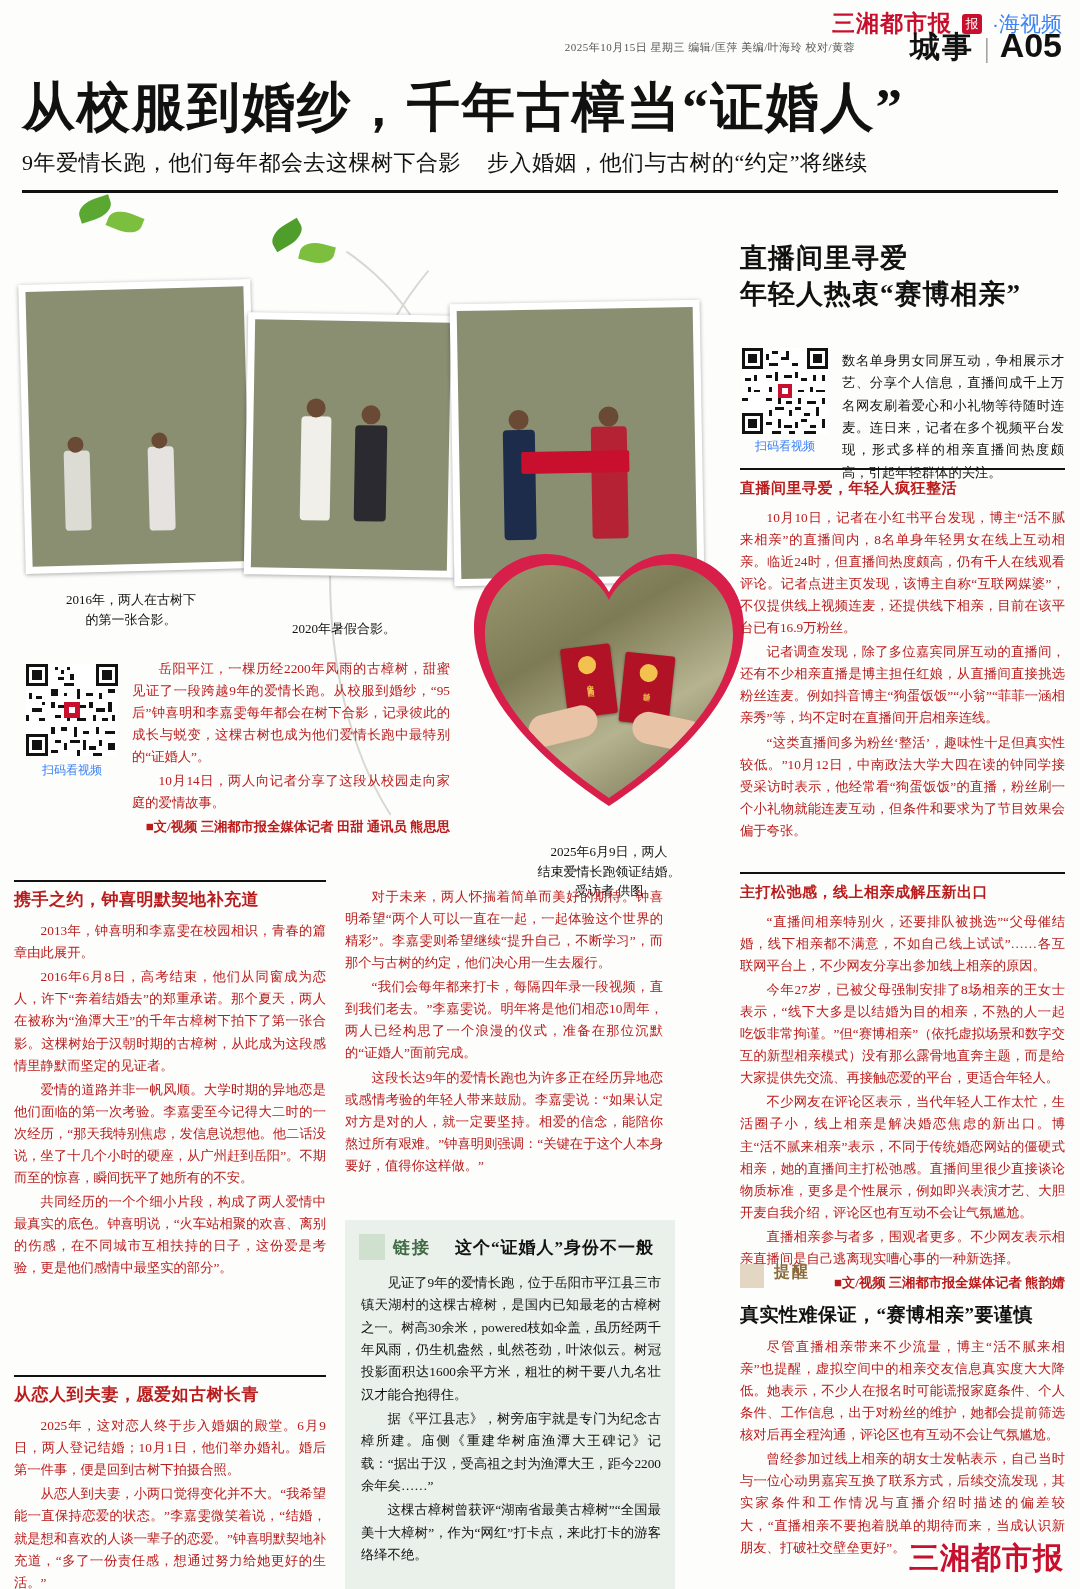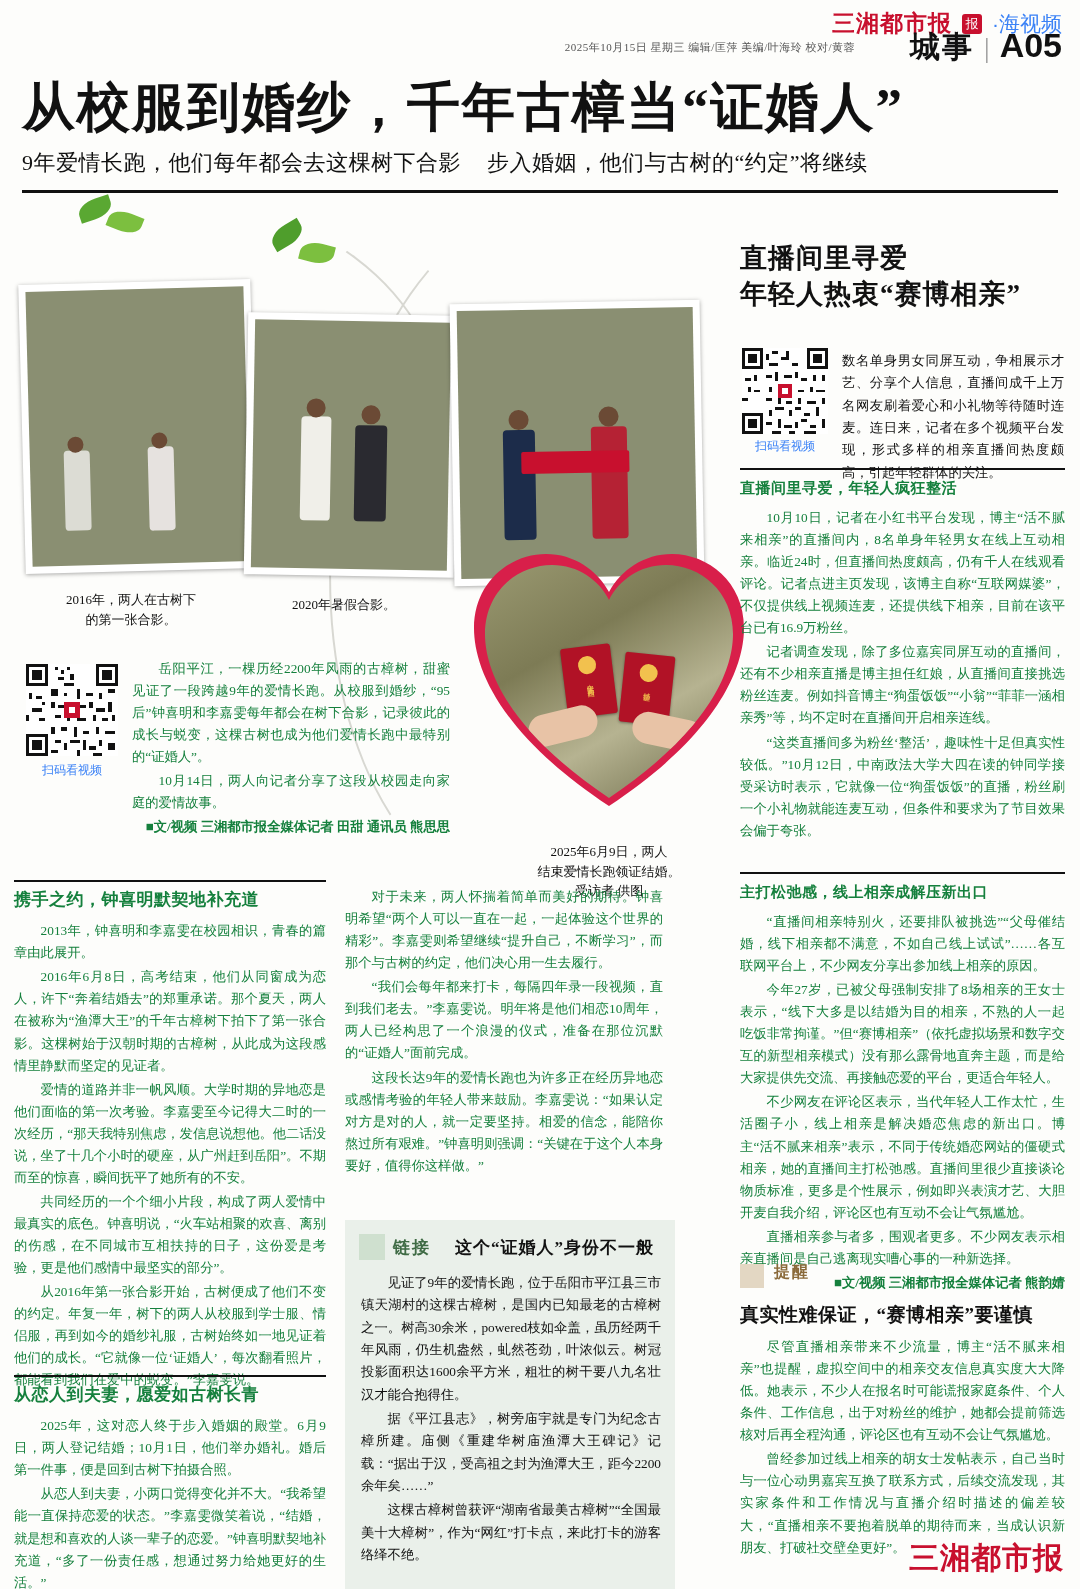--- a/index.html
+++ b/index.html
@@ -58,21 +58,21 @@
   .cert{position:absolute;width:50px;height:70px;background:#b11226;border-radius:3px;box-shadow:0 1px 3px rgba(0,0,0,.4);}
   .cert .emblem{position:absolute;left:50%;top:10px;transform:translateX(-50%);width:18px;height:18px;border-radius:50%;background:#f2c14e;}
   .cert .t{position:absolute;left:50%;top:33px;transform:translateX(-50%);font-size:7px;color:#f2c14e;letter-spacing:1px;writing-mode:vertical-rl;}
   .hand{position:absolute;background:#e8c3a6;border-radius:18px;}
 
   
   .qr{position:absolute;background:#fff;}
   .qrlabel{position:absolute;font-size:12px;color:#3b82f6;}
 
   
-  .col{position:absolute;font-size:13.3px;line-height:1.66;text-align:justify;color:#15803d;}
+  .col{position:absolute;font-size:13.3px;line-height:1.66;text-align:justify;color:#b91c1c;}
   .col p{margin:0 0 2px 0;text-indent:2em;}
   .subhead{font-size:17px;font-weight:bold;margin:0 0 6px 0;letter-spacing:.5px;}
   .subhead.sm{font-size:15px;}
   .hr-thin{position:absolute;background:#111;height:2px;}
 
   
   .feat-title{position:absolute;left:740px;top:240px;width:325px;font-size:27px;font-weight:bold;line-height:1.35;letter-spacing:1px;}
   .lead{position:absolute;font-size:13.3px;line-height:1.68;text-align:justify;}
 
   
@@ -139,21 +139,21 @@
 的第一张合影。</div>
 
   <div class="photo" style="left:246px;top:314px;width:196px;height:248px;transform:rotate(1deg);">
     <div class="inner tree2">
       <div class="fig" style="left:48px;top:96px;width:30px;height:104px;background:#f0efe9;"></div>
       <div class="fig" style="left:53px;top:78px;width:19px;height:19px;border-radius:50%;background:#6b4a35;"></div>
       <div class="fig" style="left:102px;top:104px;width:32px;height:96px;background:#2a2a30;"></div>
       <div class="fig" style="left:108px;top:84px;width:19px;height:19px;border-radius:50%;background:#6b4a35;"></div>
     </div>
   </div>
-  <div class="cap" style="left:246px;top:571px;width:196px;text-align:center;">2020年暑假合影。</div>
+  <div class="cap" style="left:246px;top:595px;width:196px;text-align:center;">2020年暑假合影。</div>
 
   <div class="photo" style="left:452px;top:302px;width:236px;height:268px;transform:rotate(-1deg);">
     <div class="inner tree3">
       <div class="fig" style="left:44px;top:120px;width:32px;height:110px;background:#1c2c4a;"></div>
       <div class="fig" style="left:50px;top:100px;width:20px;height:20px;border-radius:50%;background:#6b4a35;"></div>
       <div class="fig" style="left:132px;top:118px;width:36px;height:112px;background:#b52234;"></div>
       <div class="fig" style="left:140px;top:98px;width:20px;height:20px;border-radius:50%;background:#6b4a35;"></div>
       <div class="fig" style="left:62px;top:142px;width:108px;height:22px;background:#c8102e;border-radius:2px;"></div>
     </div>
   </div>
@@ -258,21 +258,20 @@
     <p class="byline" style="text-align:right;text-indent:0;">■文/视频 三湘都市报全媒体记者 田甜 通讯员 熊思思</p>
   </div>
 
   <div class="hr-thin" style="left:14px;top:880px;width:312px;"></div>
   <div class="col" style="left:14px;top:886px;width:312px;">
     <div class="subhead">携手之约，钟喜明默契地补充道</div>
     <p>2013年，钟喜明和李嘉雯在校园相识，青春的篇章由此展开。</p>
     <p>2016年6月8日，高考结束，他们从同窗成为恋人，许下“奔着结婚去”的郑重承诺。那个夏天，两人在被称为“渔潭大王”的千年古樟树下拍下了第一张合影。这棵树始于汉朝时期的古樟树，从此成为这段感情里静默而坚定的见证者。</p>
     <p>爱情的道路并非一帆风顺。大学时期的异地恋是他们面临的第一次考验。李嘉雯至今记得大二时的一次经历，“那天我特别焦虑，发信息说想他。他二话没说，坐了十几个小时的硬座，从广州赶到岳阳”。不期而至的惊喜，瞬间抚平了她所有的不安。</p>
     <p>共同经历的一个个细小片段，构成了两人爱情中最真实的底色。钟喜明说，“火车站相聚的欢喜、离别的伤感，在不同城市互相扶持的日子，这份爱是考验，更是他们感情中最坚实的部分”。</p>
-    <p>从2016年第一张合影开始，古树便成了他们不变的约定。年复一年，树下的两人从校服到学士服、情侣服，再到如今的婚纱礼服，古树始终如一地见证着他们的成长。“它就像一位‘证婚人’，每次翻看照片，都能看到我们在爱中的蜕变。”李嘉雯说。</p>
   </div>
   <div class="hr-thin" style="left:14px;top:1375px;width:312px;"></div>
   <div class="col" style="left:14px;top:1381px;width:312px;">
     <div class="subhead">从恋人到夫妻，愿爱如古树长青</div>
     <p>2025年，这对恋人终于步入婚姻的殿堂。6月9日，两人登记结婚；10月1日，他们举办婚礼。婚后第一件事，便是回到古树下拍摄合照。</p>
     <p>从恋人到夫妻，小两口觉得变化并不大。“我希望能一直保持恋爱的状态。”李嘉雯微笑着说，“结婚，就是想和喜欢的人谈一辈子的恋爱。”钟喜明默契地补充道，“多了一份责任感，想通过努力给她更好的生活。”</p>
   </div>
 
   <div class="col" style="left:345px;top:886px;width:318px;">
     <p>对于未来，两人怀揣着简单而美好的期待。钟喜明希望“两个人可以一直在一起，一起体验这个世界的精彩”。李嘉雯则希望继续“提升自己，不断学习”，而那个与古树的约定，他们决心用一生去履行。</p>
@@ -366,21 +365,21 @@
   </div>
   <div class="qrlabel" style="left:742px;top:438px;width:86px;text-align:center;">扫码看视频</div>
 
   <div class="lead" style="left:842px;top:350px;width:222px;">数名单身男女同屏互动，争相展示才艺、分享个人信息，直播间成千上万名网友刷着爱心和小礼物等待随时连麦。连日来，记者在多个视频平台发现，形式多样的相亲直播间热度颇高，引起年轻群体的关注。</div>
 
   <div class="hr-thin" style="left:740px;top:468px;width:325px;"></div>
   <div class="col" style="left:740px;top:476px;width:325px;">
     <div class="subhead sm">直播间里寻爱，年轻人疯狂整活</div>
     <p>10月10日，记者在小红书平台发现，博主“活不腻来相亲”的直播间内，8名单身年轻男女在线上互动相亲。临近24时，但直播间热度颇高，仍有千人在线观看评论。记者点进主页发现，该博主自称“互联网媒婆”，不仅提供线上视频连麦，还提供线下相亲，目前在该平台已有16.9万粉丝。</p>
     <p>记者调查发现，除了多位嘉宾同屏互动的直播间，还有不少相亲直播是博主担任红娘，从直播间直接挑选粉丝连麦。例如抖音博主“狗蛋饭饭”“小翁”“菲菲一涵相亲秀”等，均不定时在直播间开启相亲连线。</p>
-    <p>“这类直播间多为粉丝‘整活’，趣味性十足但真实性较低。”10月12日，中南政法大学大四在读的钟同学接受采访时表示，它就像一位“狗蛋饭饭”的直播，粉丝刷一个小礼物就能连麦互动，但条件和要求为了节目效果会偏于夸张。</p>
+    <p>“这类直播间多为粉丝‘整活’，趣味性十足但真实性较低。”10月12日，中南政法大学大四在读的钟同学接受采访时表示，他经常看“狗蛋饭饭”的直播，粉丝刷一个小礼物就能连麦互动，但条件和要求为了节目效果会偏于夸张。</p>
   </div>
 
   <div class="hr-thin" style="left:740px;top:872px;width:325px;"></div>
   <div class="col" style="left:740px;top:880px;width:325px;">
     <div class="subhead sm">主打松弛感，线上相亲成解压新出口</div>
     <p>“直播间相亲特别火，还要排队被挑选”“父母催结婚，线下相亲都不满意，不如自己线上试试”……各互联网平台上，不少网友分享出参加线上相亲的原因。</p>
     <p>今年27岁，已被父母强制安排了8场相亲的王女士表示，“线下大多是以结婚为目的相亲，不熟的人一起吃饭非常拘谨。”但“赛博相亲”（依托虚拟场景和数字交互的新型相亲模式）没有那么露骨地直奔主题，而是给大家提供先交流、再接触恋爱的平台，更适合年轻人。</p>
     <p>不少网友在评论区表示，当代年轻人工作太忙，生活圈子小，线上相亲是解决婚恋焦虑的新出口。博主“活不腻来相亲”表示，不同于传统婚恋网站的僵硬式相亲，她的直播间主打松弛感。直播间里很少直接谈论物质标准，更多是个性展示，例如即兴表演才艺、大胆开麦自我介绍，评论区也有互动不会让气氛尴尬。</p>
     <p>直播相亲参与者多，围观者更多。不少网友表示相亲直播间是自己逃离现实嘈心事的一种新选择。</p>
     <p class="byline" style="text-align:right;text-indent:0;">■文/视频 三湘都市报全媒体记者 熊韵婧</p>

